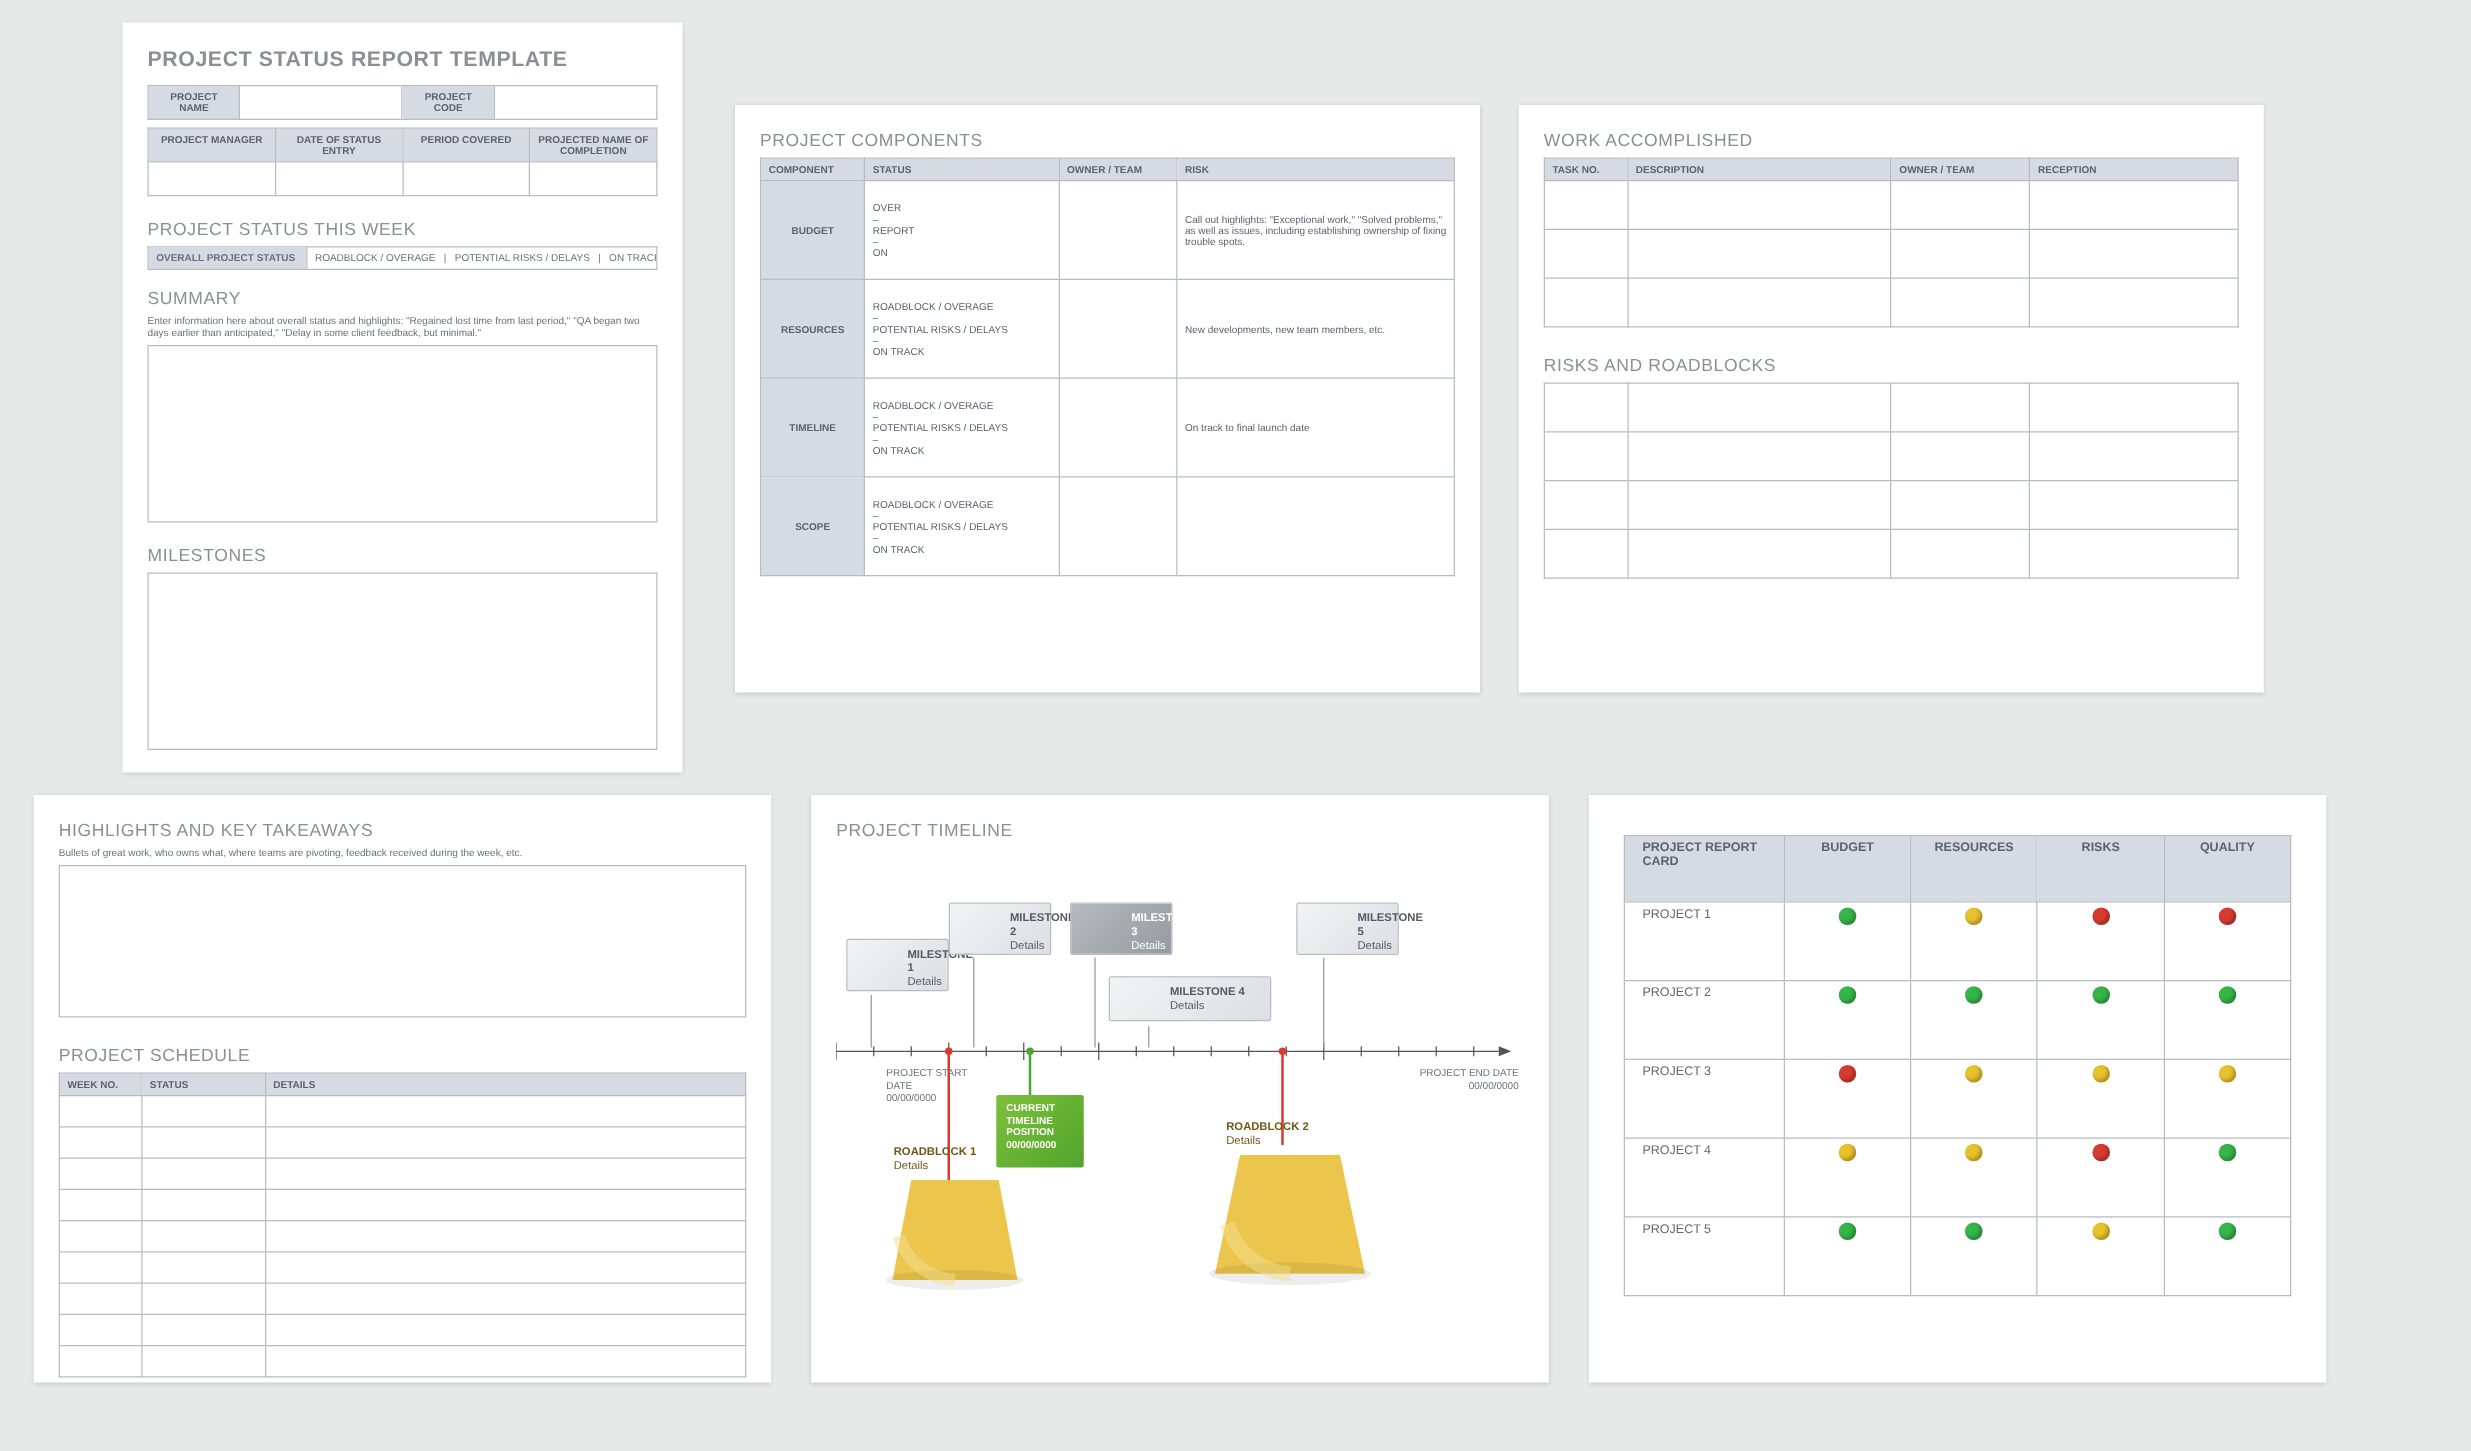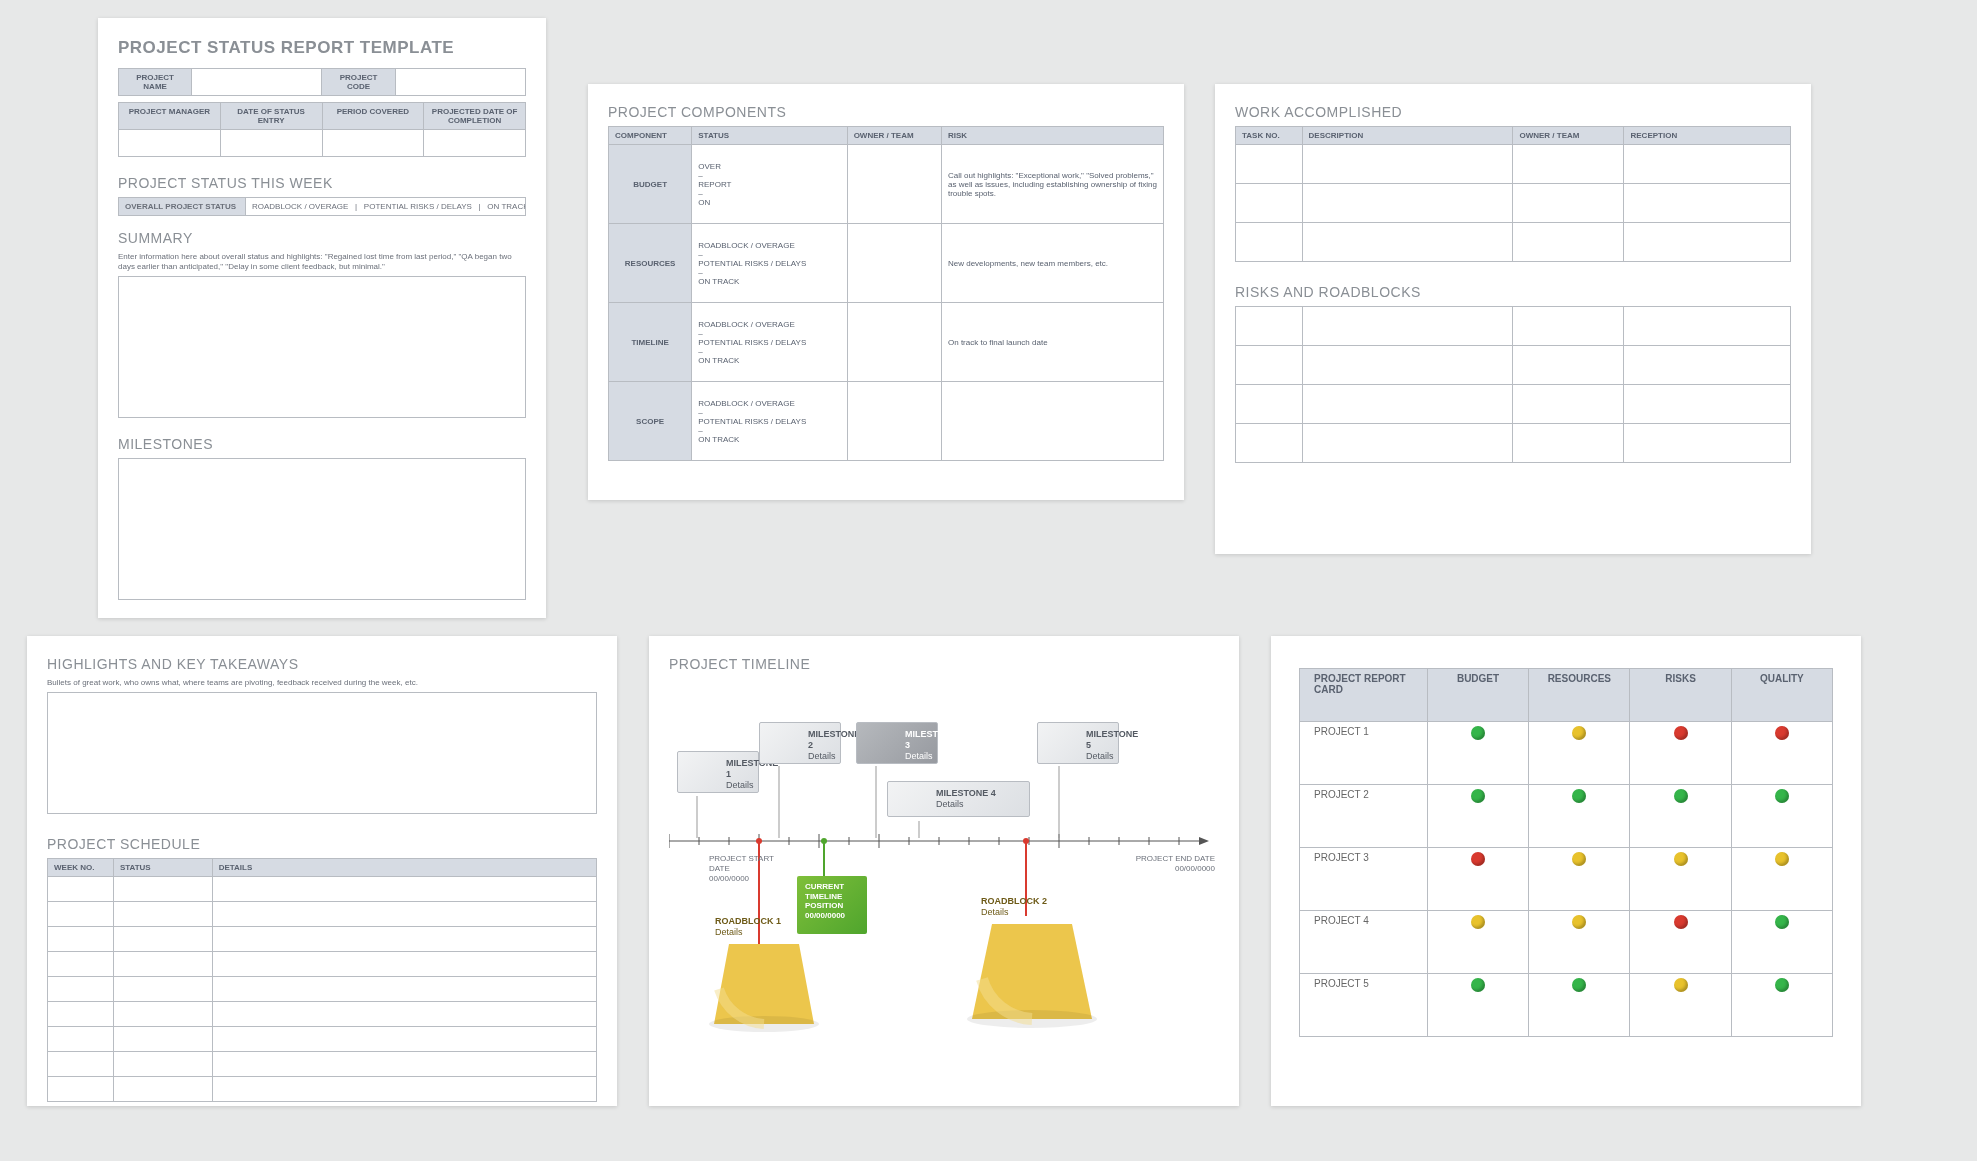--- a/index.html
+++ b/index.html
@@ -71,21 +71,21 @@
           <col>
           <col>
           <col>
           <col>
         </colgroup>
     <tbody>
           <tr>
       <td class="hcell" style="text-align:center">PROJECT MANAGER</td>
       <td class="hcell" style="text-align:center">DATE OF STATUS ENTRY</td>
       <td class="hcell" style="text-align:center">PERIOD COVERED</td>
-      <td class="hcell" style="text-align:center">PROJECTED DATE OF COMPLETION</td>
+      <td class="hcell" style="text-align:center">PROJECTED NAME OF COMPLETION</td>
     </tr>
     <tr>
       <td style="height:18px"></td>
       <td></td>
       <td></td>
       <td></td>
     </tr>
   </tbody>
       </table>
 
@@ -110,21 +110,21 @@
   <h3 class="sec-title">SUMMARY</h3>
   <div class="small-note">Enter information here about overall status and highlights: "Regained lost time from last period," "QA began two days earlier than anticipated," "Delay in some client feedback, but minimal."</div>
   <div class="box" style="height:140px;margin-top:4px;"></div>
 
   <div style="height:18px"></div>
   <h3 class="sec-title">MILESTONES</h3>
   <div class="box" style="height:140px;margin-top:4px;"></div>
  </div>
 </div>
 
-<div class="card" style="left:588px;top:84px;width:596px;height:416px;">
+<div class="card" style="left:588px;top:84px;width:596px;height:470px;">
  <div class="card-pad">
   <h3 class="sec-title">PROJECT COMPONENTS</h3>
   <table>
     <colgroup>
           <col style="width:15%">
           <col style="width:28%">
           <col style="width:17%">
           <col style="width:40%">
         </colgroup>
     <tbody>
@@ -372,21 +372,21 @@
     <line x1="163" y1="185" x2="163" y2="225" stroke="#4fa52d" stroke-width="2"></line>
     <circle cx="163" cy="185" r="3" fill="#4fa52d"></circle>
   </svg>
 
   <div class="tl-box tl-ms" style="left:28px; top:115px;width:82px;height:42px;">
     <b>MILESTONE 1</b><br><span>Details</span></div>
   <div class="tl-box tl-ms" style="left:110px;top:86px; width:82px;height:42px;">
     <b>MILESTONE 2</b><br><span>Details</span></div>
   <div class="tl-box tl-ms" style="left:207px;top:86px; width:82px;height:42px;background:linear-gradient(135deg,#b6b9bd,#979aa0);color:#fff;">
     <b>MILESTONE 3</b><br><span>Details</span></div>
-  <div class="tl-box tl-ms" style="left:238px;top:145px;width:143px;height:36px;">
+  <div class="tl-box tl-ms" style="left:238px;top:145px;width:130px;height:36px;">
     <b>MILESTONE 4</b><br><span>Details</span></div>
   <div class="tl-box tl-ms" style="left:388px;top:86px; width:82px;height:42px;">
     <b>MILESTONE 5</b><br><span>Details</span></div>
 
   <div class="small-note" style="position:absolute;left:24px;top:218px;text-align:left;width:80px;margin-left:36px;">
     <span>PROJECT START DATE</span><br><span>00/00/0000</span></div>
   <div class="small-note" style="position:absolute;right:24px;top:218px;text-align:right;width:80px;">
     <span>PROJECT END DATE</span><br><span>00/00/0000</span></div>
 
   <div class="tl-box tl-current" style="left:148px;top:240px;width:70px;height:58px;font-size:8px;">

